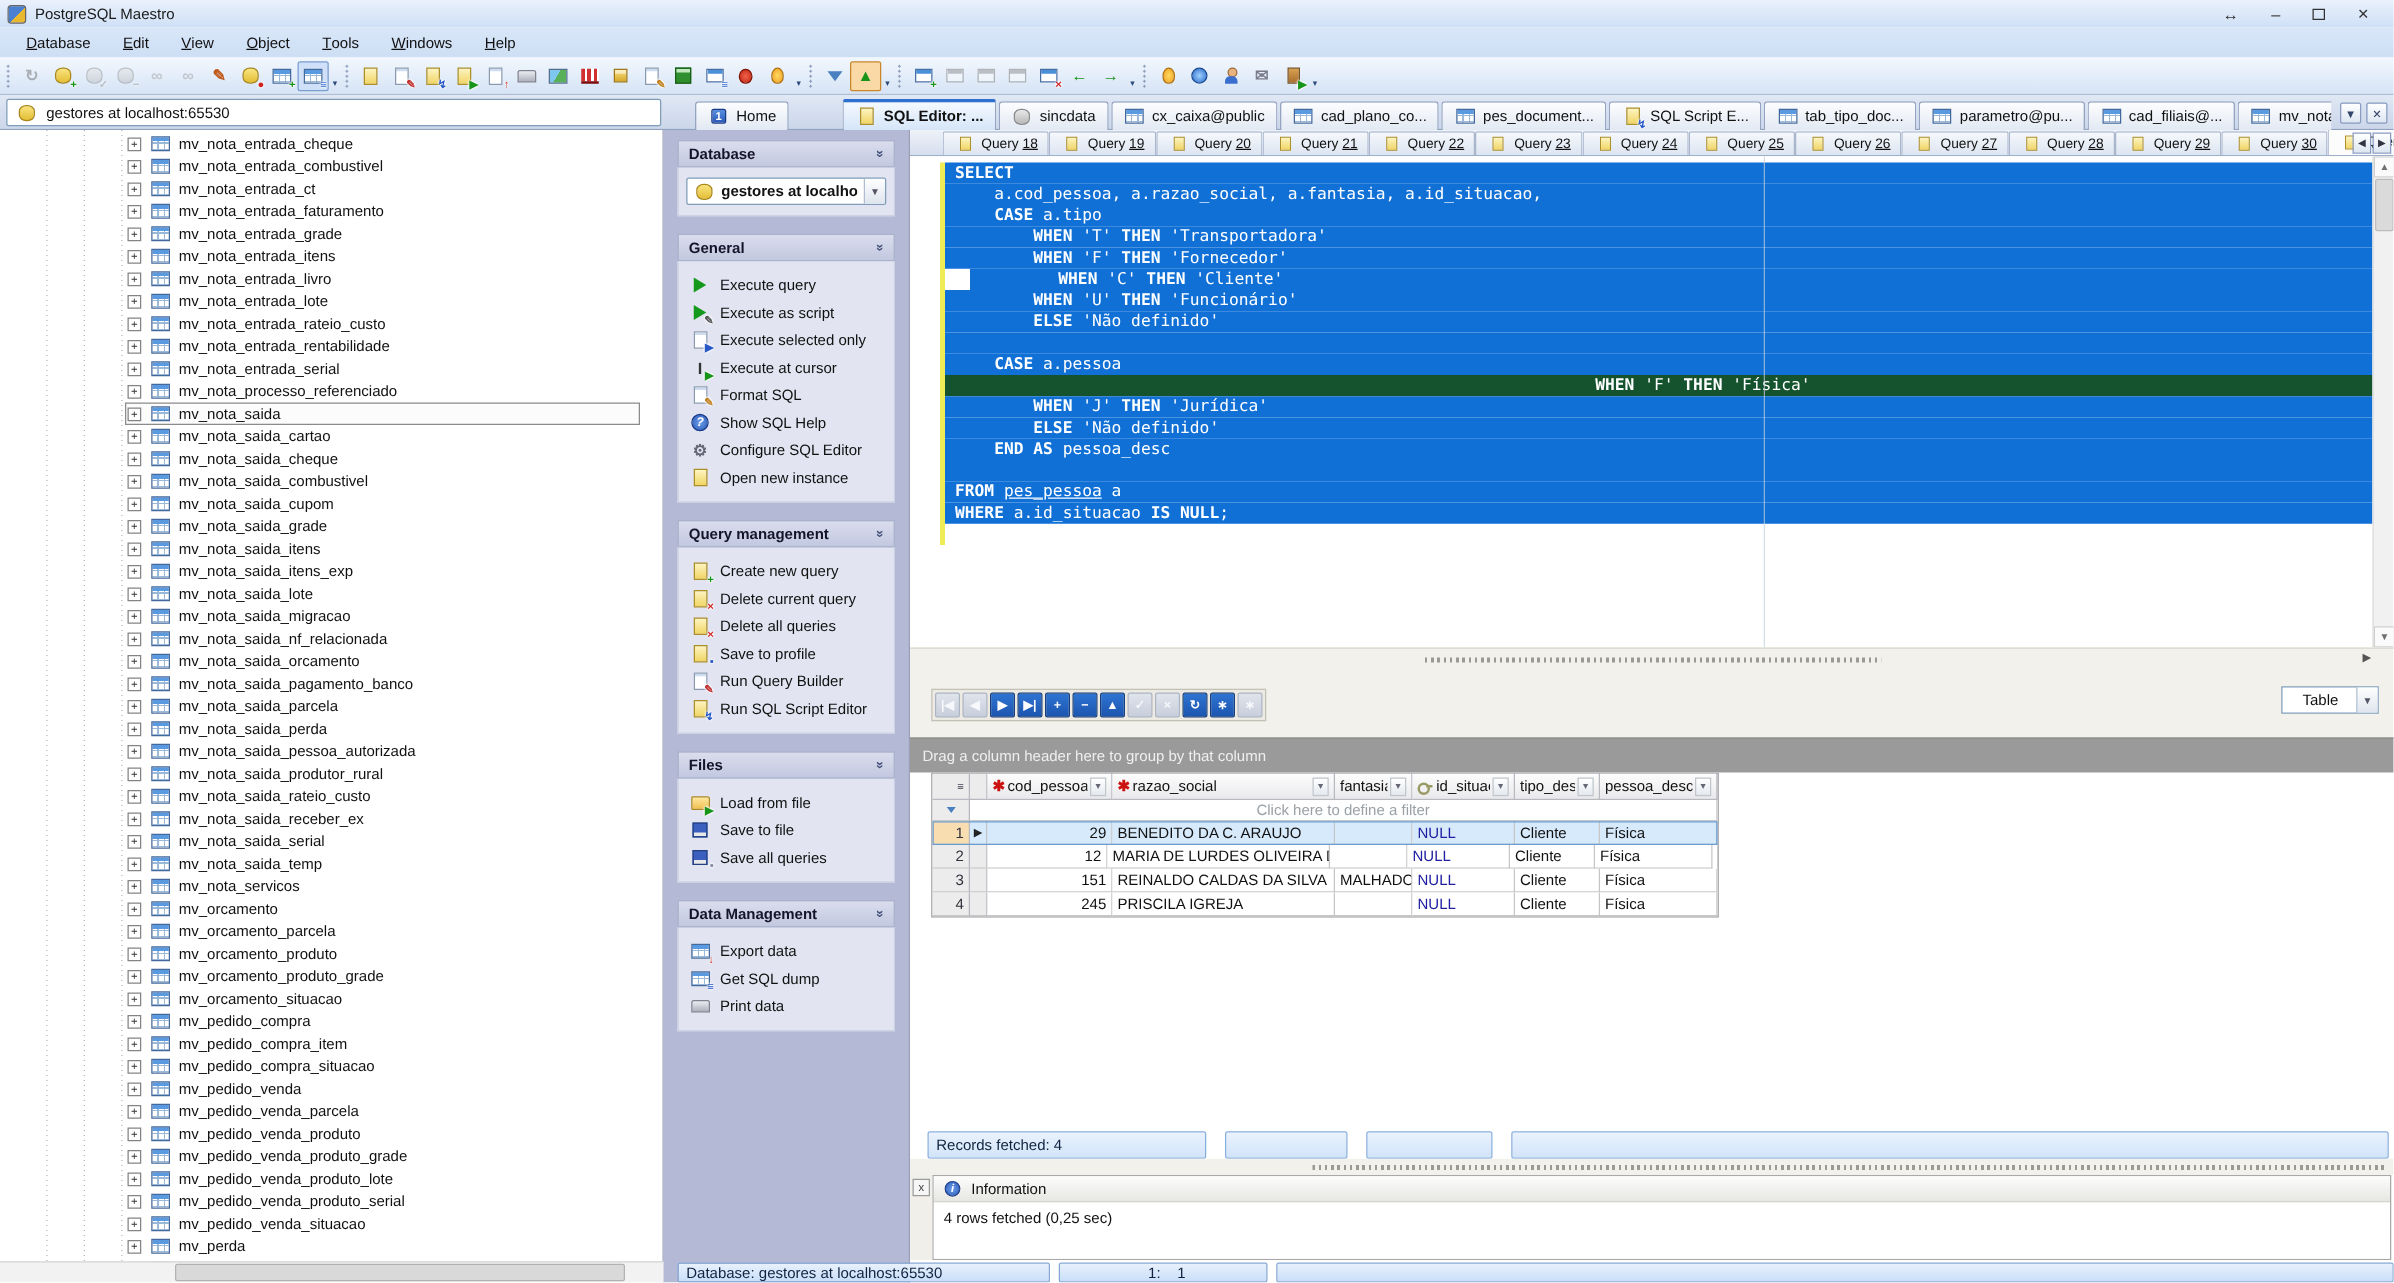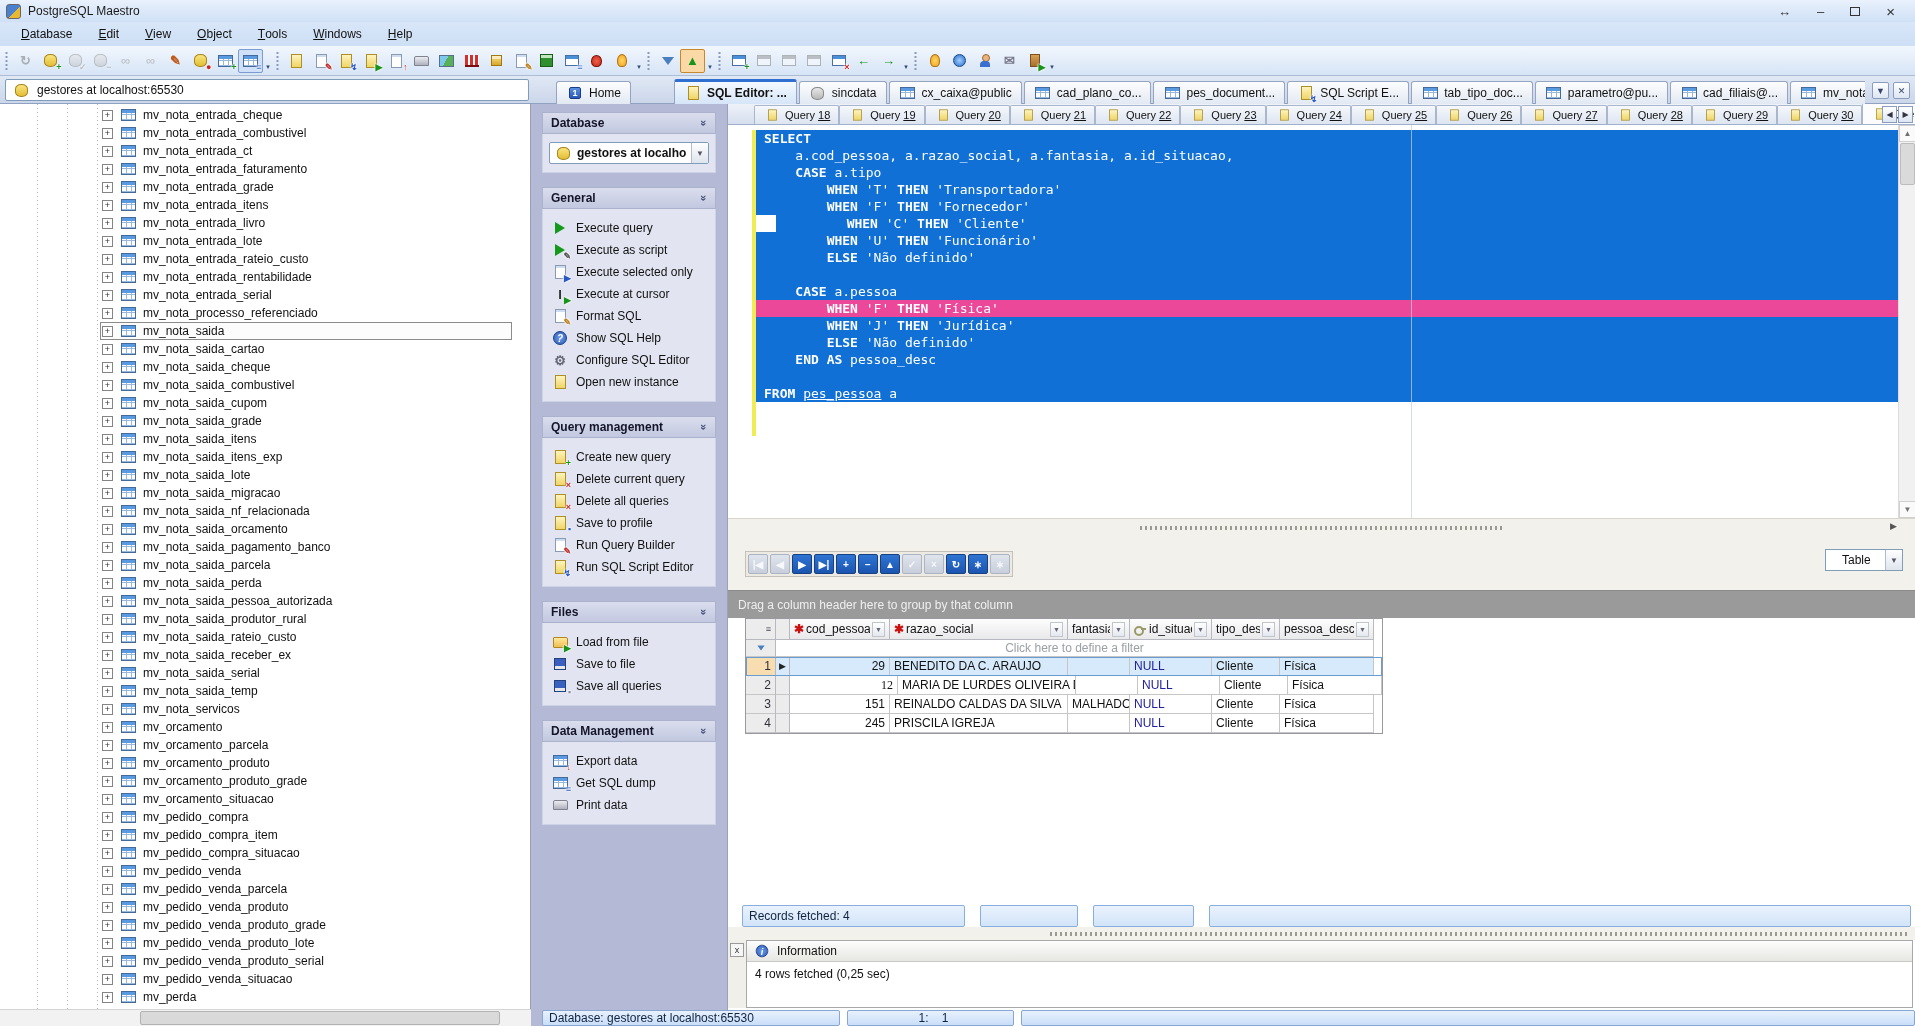--- a/index.html
+++ b/index.html
@@ -1264,26 +1264,27 @@
         <div class="cl" style="background: rgb(16, 112, 214);"><b>SELECT</b></div>
         <div class="cl" style="background: rgb(16, 112, 214);">    a.cod_pessoa, a.razao_social, a.fantasia, a.id_situacao,</div>
         <div class="cl" style="background: rgb(16, 112, 214);">    <b>CASE</b> a.tipo</div>
         <div class="cl" style="background: rgb(16, 112, 214);">        <b>WHEN</b> 'T' <b>THEN</b> 'Transportadora'</div>
         <div class="cl" style="background: rgb(16, 112, 214);">        <b>WHEN</b> 'F' <b>THEN</b> 'Fornecedor'</div>
         <div class="cl" style="background: rgb(16, 112, 214); margin-left: 20px;">        <b>WHEN</b> 'C' <b>THEN</b> 'Cliente'</div>
         <div class="cl" style="background: rgb(16, 112, 214);">        <b>WHEN</b> 'U' <b>THEN</b> 'Funcionário'</div>
         <div class="cl" style="background: rgb(16, 112, 214);">        <b>ELSE</b> 'Não definido'</div>
         <div class="cl" style="background: rgb(16, 112, 214);"> </div>
         <div class="cl" style="background: rgb(16, 112, 214);">    <b>CASE</b> a.pessoa</div>
-        <div class="cl" style="background: #ec4899;">        <b>WHEN</b> 'F' <b>THEN</b> 'Física'</div>
+        <div class="cl" style="background: #14532d; text-align: center;">        <b>WHEN</b> 'F' <b>THEN</b> 'Física'</div>
         <div class="cl" style="background: rgb(16, 112, 214);">        <b>WHEN</b> 'J' <b>THEN</b> 'Jurídica'</div>
         <div class="cl" style="background: rgb(16, 112, 214);">        <b>ELSE</b> 'Não definido'</div>
         <div class="cl" style="background: rgb(16, 112, 214);">    <b>END</b> <b>AS</b> pessoa_desc</div>
         <div class="cl" style="background: rgb(16, 112, 214);"> </div>
         <div class="cl" style="background: rgb(16, 112, 214);"><b>FROM</b> <u>pes_pessoa</u> a</div>
+        <div class="cl" style="background: rgb(16, 112, 214);"><b>WHERE</b> a.id_situacao <b>IS</b> <b>NULL</b>;</div>
       </div>
     <div id="margin-line"></div>
     <div id="ed-vscroll">
       <div class="sb-arrow" style="top:0">▲</div>
       <div id="ed-vthumb"></div>
       <div class="sb-arrow" style="bottom:0">▼</div>
     </div>
   </div>
 
   <div id="band">
@@ -1359,21 +1360,21 @@
         <div class="gc" style="width: 100px; justify-content: flex-end;">29</div>
         <div class="gc" style="width: 178px;">BENEDITO DA C. ARAUJO</div>
         <div class="gc" style="width: 62px;"></div>
         <div class="gc nullv" style="width: 82px;">NULL</div>
         <div class="gc" style="width: 68px;">Cliente</div>
         <div class="gc" style="width: 94px;">Física</div>
       </div>
       <div class="grow">
         <div class="gc numcell">2</div>
         <div class="gc markcell"></div>
-        <div class="gc" style="width: 108px; justify-content: flex-end; font-family: Liberation Serif, serif;">12</div>
+        <div class="gc" style="width: 96px; justify-content: flex-end;">12</div>
         <div class="gc" style="width: 178px;">MARIA DE LURDES OLIVEIRA DIAS</div>
         <div class="gc" style="width: 62px;"></div>
         <div class="gc nullv" style="width: 82px;">NULL</div>
         <div class="gc" style="width: 68px;">Cliente</div>
         <div class="gc" style="width: 94px;">Física</div>
       </div>
       <div class="grow">
         <div class="gc numcell">3</div>
         <div class="gc markcell"></div>
         <div class="gc" style="width: 100px; justify-content: flex-end;">151</div>

